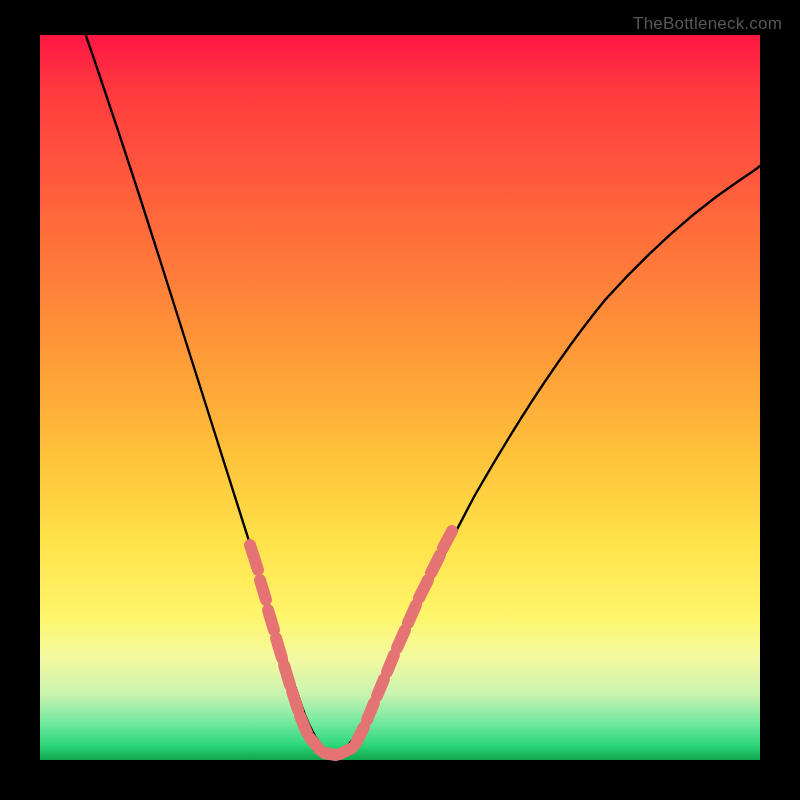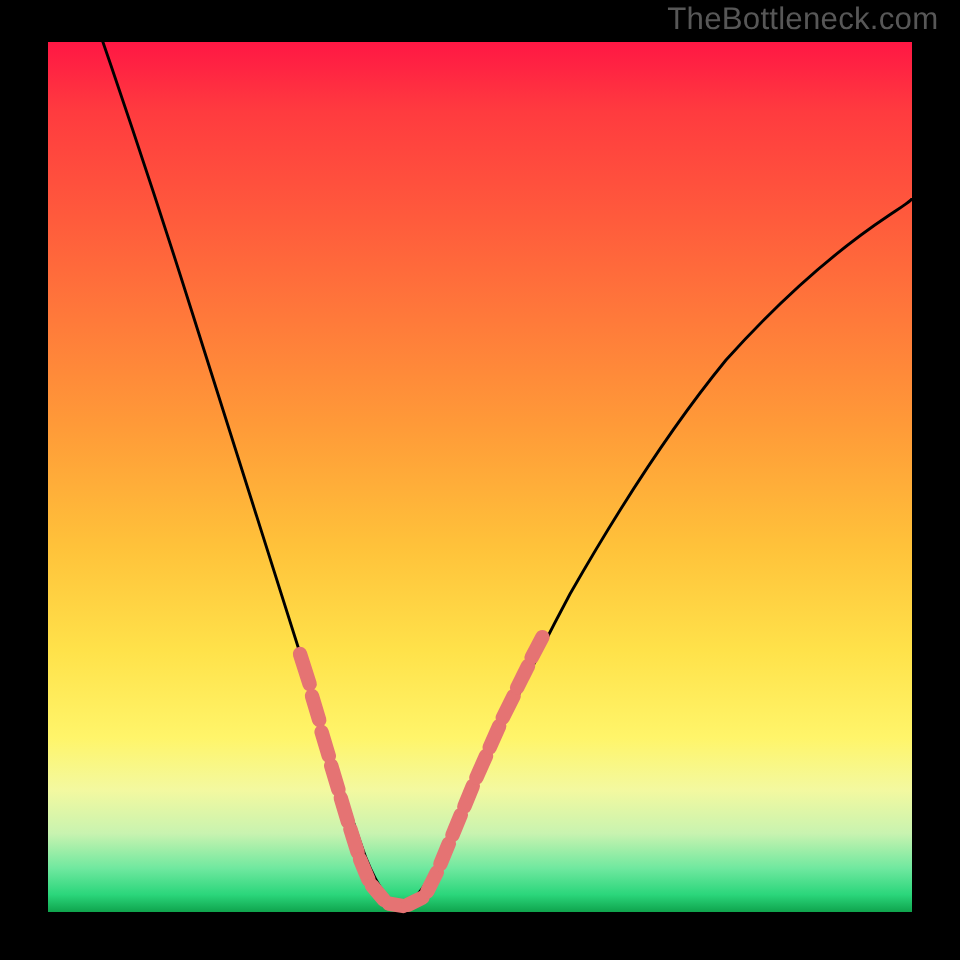--- a/index.html
+++ b/index.html
@@ -38,24 +38,24 @@
       #fff56a 80%,
       #f3f9a0 86%,
       #c8f3b0 91%,
       #6fe89f 95%,
       #2bd67b 98%,
       #0fa44d 100%
     );
   }
   .attribution {
     position: absolute;
-    top: 0;
+    top: 14px;
     right: 18px;
     color: #575757;
-    font-size: 26px;
+    font-size: 17px;
     letter-spacing: 0.2px;
   }
   svg.curve {
     position: absolute;
     left: 0;
     top: 0;
     width: 720px;
     height: 725px;
     overflow: visible;
   }

